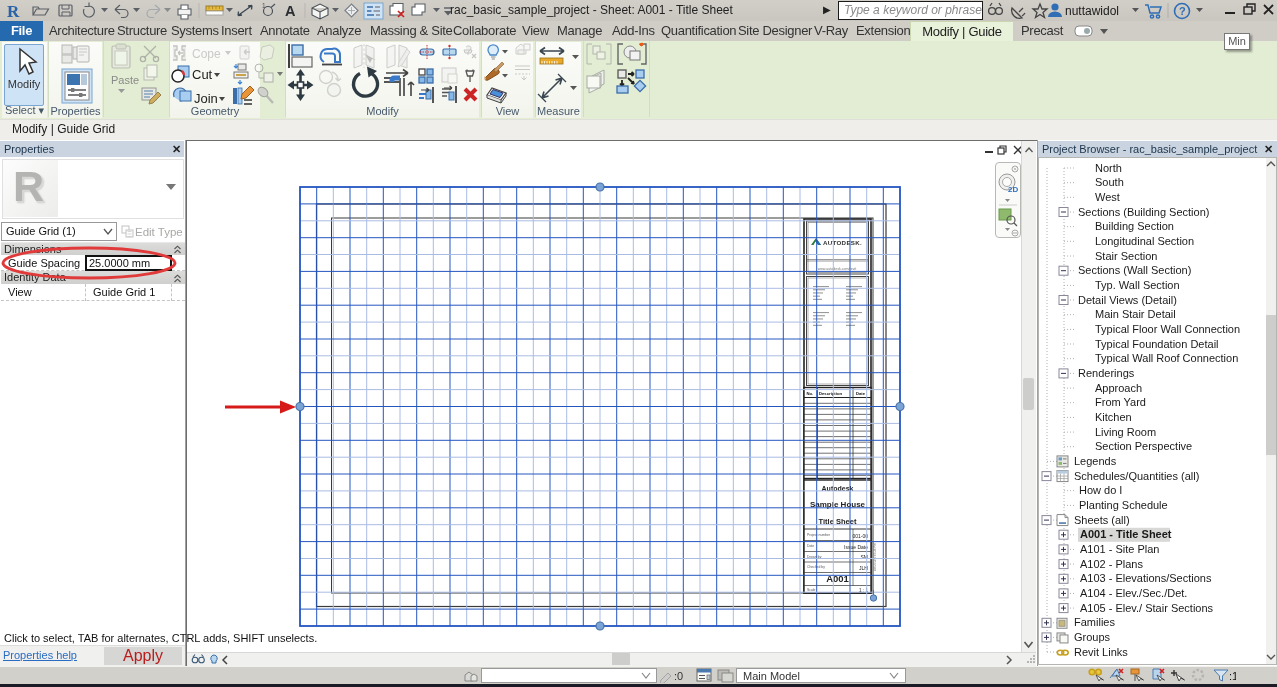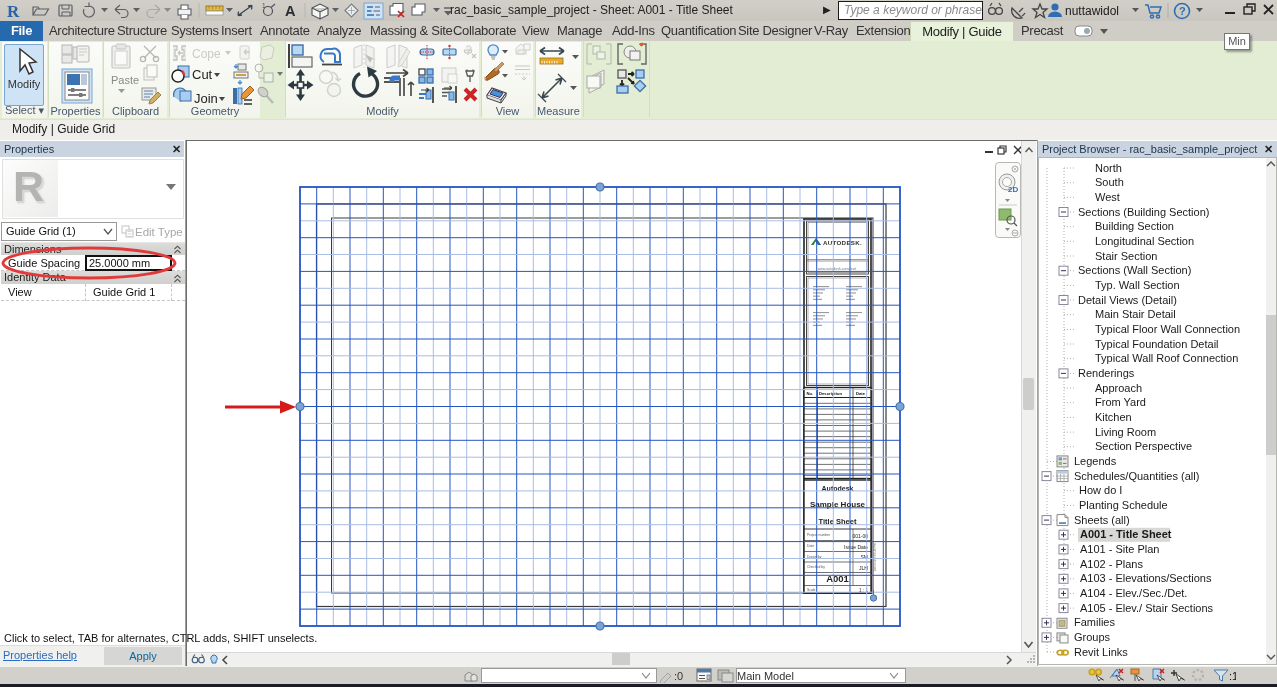--- a/index.html
+++ b/index.html
@@ -136,23 +136,20 @@
       <circle cx="13" cy="8" r="3" fill="#9aa"></circle>
  <path d="M26 6 l4 5 4 -5 z" fill="#555"></path>
 </svg>
 <div class="abs" id="ribbon"></div>
 <div class="panel" style="left:2px;width:45px">
       <div class="plabel">Select ▾</div>
     </div>
 <div class="panel" style="left:49px;width:53px">
       <div class="plabel">Properties</div>
     </div>
-<div class="panel" style="left:104px;width:63px">
-      <div class="plabel">Clipboard</div>
-    </div>
 <div class="panel" style="left:170px;width:90px">
       <div class="plabel">Geometry</div>
     </div>
 <div class="panel" style="left:286px;width:193px">
       <div class="plabel">Modify</div>
     </div>
 <div class="panel" style="left:482px;width:51px">
       <div class="plabel">View</div>
     </div>
 <div class="panel" style="left:536px;width:45px">
@@ -416,21 +413,21 @@
 <svg class="abs" style="left:173px;top:274px" width="9" height="9">
       <path d="M1.5 4 l3 -2.8 3 2.8 M1.5 8 l3 -2.8 3 2.8" stroke="#555" fill="none" stroke-width="1.1"></path>
     </svg>
 <div class="abs" style="left:1px;top:284px;width:184px;height:17px;border-bottom:1px dashed #c5c5c3;font-size:11px;color:#111;line-height:17px;padding-left:7px">View</div>
 <div class="abs" style="left:85px;top:284px;width:87px;height:17px;border-left:1px dashed #c5c5c3;border-right:1px dashed #c5c5c3;font-size:11px;line-height:17px;padding-left:7px;color:#111">Guide Grid 1</div>
 <svg class="abs" style="left:0px;top:245px" width="186" height="36">
       <ellipse cx="89" cy="18" rx="86" ry="15" fill="none" stroke="#e03a3a" stroke-width="3"></ellipse>
     </svg>
 <div class="abs" style="left:0;top:645px;width:185px;height:21px;background:#f0f0ee;border-top:1px solid #ddd"></div>
 <div class="abs" style="left:3px;top:649px;font-size:11px;color:#2a6cc4;text-decoration:underline">Properties help</div>
-<div class="abs" style="left:104px;top:647px;width:78px;height:18px;background:#d6d6d4;color:#0369a1;font-size:11px;text-align:center;line-height:18px">Apply</div>
+<div class="abs" style="left:104px;top:647px;width:78px;height:18px;background:#d6d6d4;color:#b91c1c;font-size:16px;text-align:center;line-height:18px">Apply</div>
 <div class="abs" style="left:185px;top:140px;width:1px;height:526px;background:#a0a09c"></div>
 <div class="abs" id="canvaswrap"></div>
 <svg class="abs" style="left:187px;top:141px" width="834" height="511" viewBox="0 0 834 511">
       <rect x="129.5" y="63" width="569.5" height="402.5" fill="none" stroke="#3a3a3a" stroke-width="1.2"></rect>
       <rect x="144.5" y="77" width="541.5" height="375" fill="none" stroke="#3a3a3a" stroke-width="1"></rect>
       <rect x="617" y="78" width="67" height="374" fill="none" stroke="#222" stroke-width="1.6"></rect>
       <rect x="619.5" y="80" width="62" height="53" fill="#fff" stroke="#444" stroke-width="1"></rect>
       <rect x="621" y="81.5" width="59" height="50" fill="none" stroke="#666" stroke-width="0.6"></rect>
       <path d="M624 104 l5 -7 5 7 h-3 l-2.5 -3.5 -2 3.5 z" fill="#2a7d3a"></path>
       <path d="M629 97 l5 7 h-3 z" fill="#2a6ea8"></path>
@@ -784,21 +781,21 @@
 <svg class="abs" style="left:696px;top:668px" width="17" height="15" viewBox="0 0 17 15">
  <rect x="1" y="1" width="14" height="12" fill="#f8f8f4" stroke="#666"></rect>
       <rect x="1" y="1" width="14" height="3.5" fill="#4a7ab0"></rect>
       <path d="M3 7.5 h6 M3 10.5 h6" stroke="#555"></path>
       <rect x="11" y="7" width="3" height="4.5" fill="#b8cce0" stroke="#666" stroke-width="0.7"></rect>
 </svg>
 <svg class="abs" style="left:717px;top:668px" width="17" height="15" viewBox="0 0 17 15" opacity="0.8">
  <rect x="1" y="2" width="11" height="10" fill="#b8b8b4" stroke="#777"></rect>
       <rect x="5" y="5" width="11" height="9" fill="#d8d8d4" stroke="#777"></rect>
 </svg>
-<div class="abs" style="left:736px;top:668px;width:170px;height:15px;background:#fff;border:1px solid #999;font-size:11px;line-height:14px;color:#333">Main Model</div>
+<div class="abs" style="left:736px;top:668px;width:170px;height:15px;background:#fff;border:1px solid #999;font-size:11px;line-height:14px;padding-left:6px;color:#333">Main Model</div>
 <svg class="abs" style="left:889px;top:672px" width="10" height="8">
       <path d="M1 1 l4 5 4 -5" fill="none" stroke="#888" stroke-width="1.2"></path>
     </svg>
 <svg class="abs" style="left:1086px;top:666px" width="150" height="18" viewBox="0 0 150 18">
  <g fill="none" stroke="#caa020" stroke-width="1.6">
         <circle cx="6" cy="6" r="2.8" fill="#e8c83a"></circle>
         <circle cx="12.5" cy="6" r="2.8" fill="#e8c83a"></circle>
       </g>
  <path d="M10 9 l3 6 1.5 -2.5 3 1.5 z" fill="#fff" stroke="#333" stroke-width="0.8"></path>
  <path d="M26 10 l5 -7 3 7 z" fill="#b8d4ec" stroke="#4a7ab0"></path>

